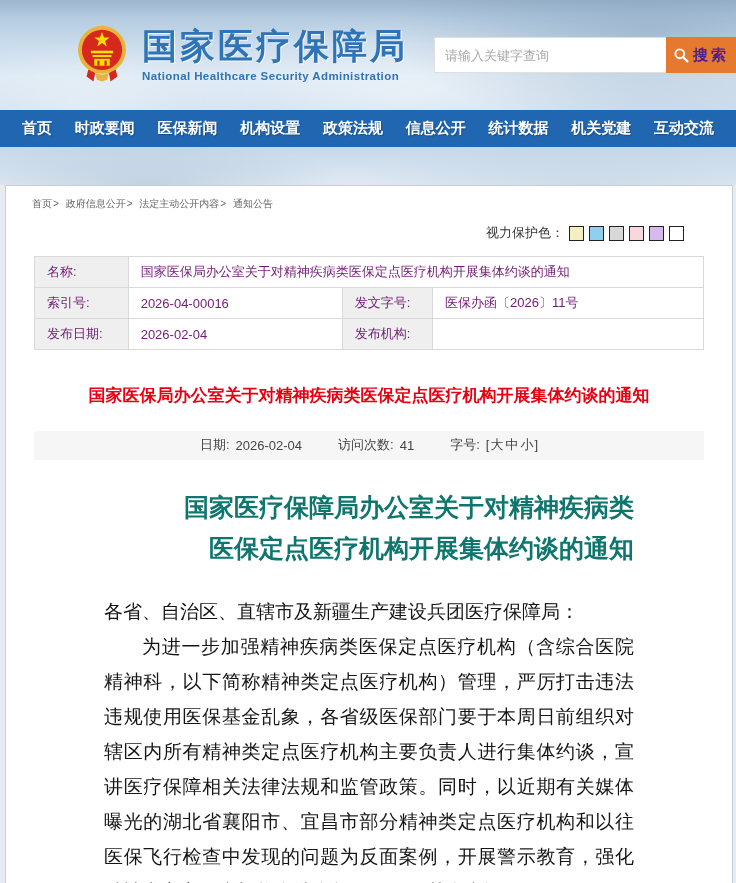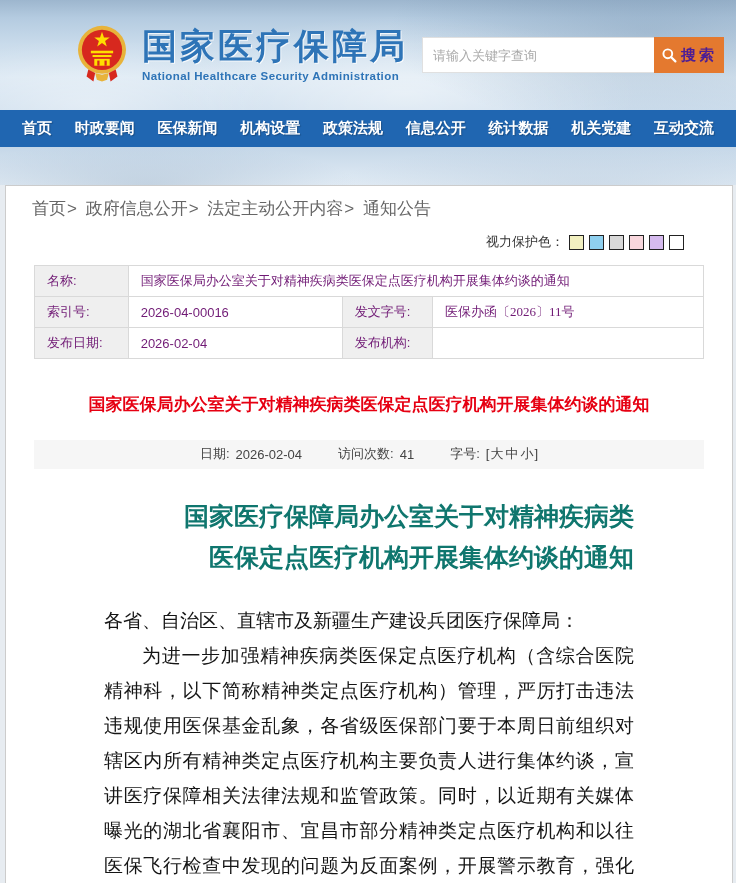--- a/index.html
+++ b/index.html
@@ -23,21 +23,21 @@
   }
   .header-inner { position:relative; display:flex; align-items:center; height:100%; padding-left:76px; }
   .logo-link { display:flex; align-items:center; text-decoration:none; cursor:pointer; }
   .emblem { width:52px; height:60px; margin-right:14px; flex:0 0 auto; }
   .site-title {
     font-size:35px; font-weight:bold; color:#2e74b7; letter-spacing:3px;
     font-family:"Liberation Serif", serif; text-shadow:1px 1px 0 rgba(255,255,255,.8);
     line-height:1.1;
   }
   .site-subtitle { font-size:11.5px; font-weight:bold; color:#2e74b7; letter-spacing:.4px; margin-top:3px; }
-  .search-wrap { position:absolute; right:12px; top:37px; display:flex; height:28px; }
+  .search-wrap { position:absolute; right:0; top:37px; display:flex; height:28px; }
   .search-input {
     width:232px; height:36px; border:1px solid #e0e0e0; border-right:none; background:#fff;
     padding:0 10px; font-size:13px; color:#333; outline:none;
   }
   .search-input::placeholder { color:#aaa; }
   .search-btn {
     width:70px; height:36px; background:#e4792f; border:none; color:#4c1d95; font-size:15px;
     font-weight:bold; display:flex; align-items:center; justify-content:center; gap:4px;
     cursor:pointer; letter-spacing:3px;
   }
@@ -56,33 +56,33 @@
     background:
       radial-gradient(ellipse 300px 60px at 20% 100%, rgba(140,165,190,.35), transparent 70%),
       radial-gradient(ellipse 380px 70px at 80% 120%, rgba(150,175,200,.30), transparent 70%),
       linear-gradient(180deg,#c5d7e8 0%,#e2ecf5 100%);
   }
   
   .panel {
     margin:0 3px 0 5px; background:#fff; border:1px solid #cccccc; border-bottom:none;
     min-height:700px; padding-bottom:40px;
   }
-  .breadcrumb { padding:11px 0 0 26px; font-size:17px; color:#666; }
+  .breadcrumb { padding:11px 0 0 26px; font-size:10px; color:#666; }
   .breadcrumb a { color:#666; text-decoration:none; cursor:pointer; }
   .breadcrumb .sep { margin:0 4px 0 1px; }
   .eye-row {
     display:flex; justify-content:flex-end; align-items:center; gap:5px;
     padding:13px 48px 11px 0; font-size:13px; color:#333;
   }
   .swatch { width:15px; height:15px; border:1px solid #222; display:inline-block; cursor:pointer; }
   
   .meta-table { width:670px; margin:3px auto 0; border-collapse:collapse; font-size:13px; color:#701a75; }
   .meta-table td { border:1px solid #d9d9d9; height:31px; padding:0 12px; }
   .meta-table td.lbl { background:#efefef; }
-  .c1 { width:14%; } .c2 { width:32%; } .c3 { width:13.5%; } .c4 { width:40.5%;font-family:Liberation Serif, serif; }
+  .c1 { width:14%; } .c2 { width:32%; } .c3 { width:13.5%; } .c4 { width:40.5%; }
   
   .red-title {
     text-align:center; color:#e60012; font-weight:bold; font-size:17px;
     margin:33px 30px 0; line-height:1.5;
   }
   .info-bar {
     width:670px; margin:22px auto 0; background:#f6f6f6; height:29px;
     display:flex; align-items:center; justify-content:center; gap:36px;
     font-size:13px; color:#444;
   }

